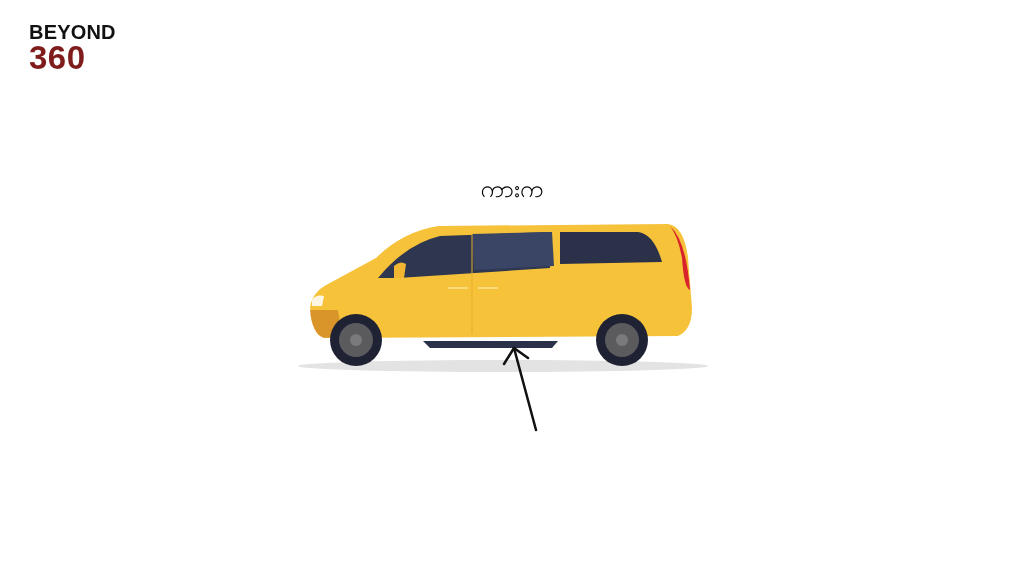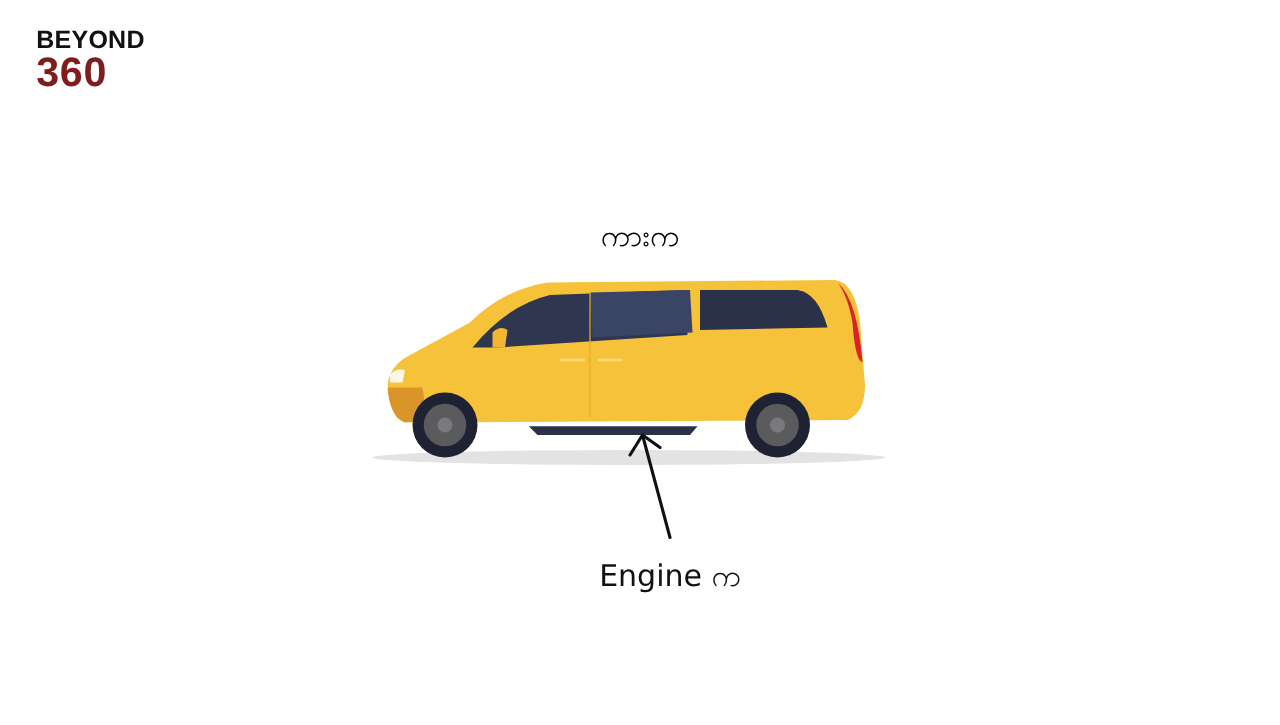--- a/index.html
+++ b/index.html
@@ -52,14 +52,13 @@
       <circle cx="324" cy="122" r="6" fill="#7A7A7D"></circle>
   </g>
 </svg>
 
 <svg class="arrow" viewBox="0 0 50 92" xmlns="http://www.w3.org/2000/svg">
   <line x1="36" y1="88" x2="14" y2="6" stroke="#111" stroke-width="2.5" stroke-linecap="round"></line>
   <polyline points="4,22 14,6 28,16" fill="none" stroke="#111" stroke-width="2.5" stroke-linecap="round" stroke-linejoin="round"></polyline>
 </svg>
 
 <div class="caption">
-  <div>Engine က</div>
 </div>
 
 </body></html>

